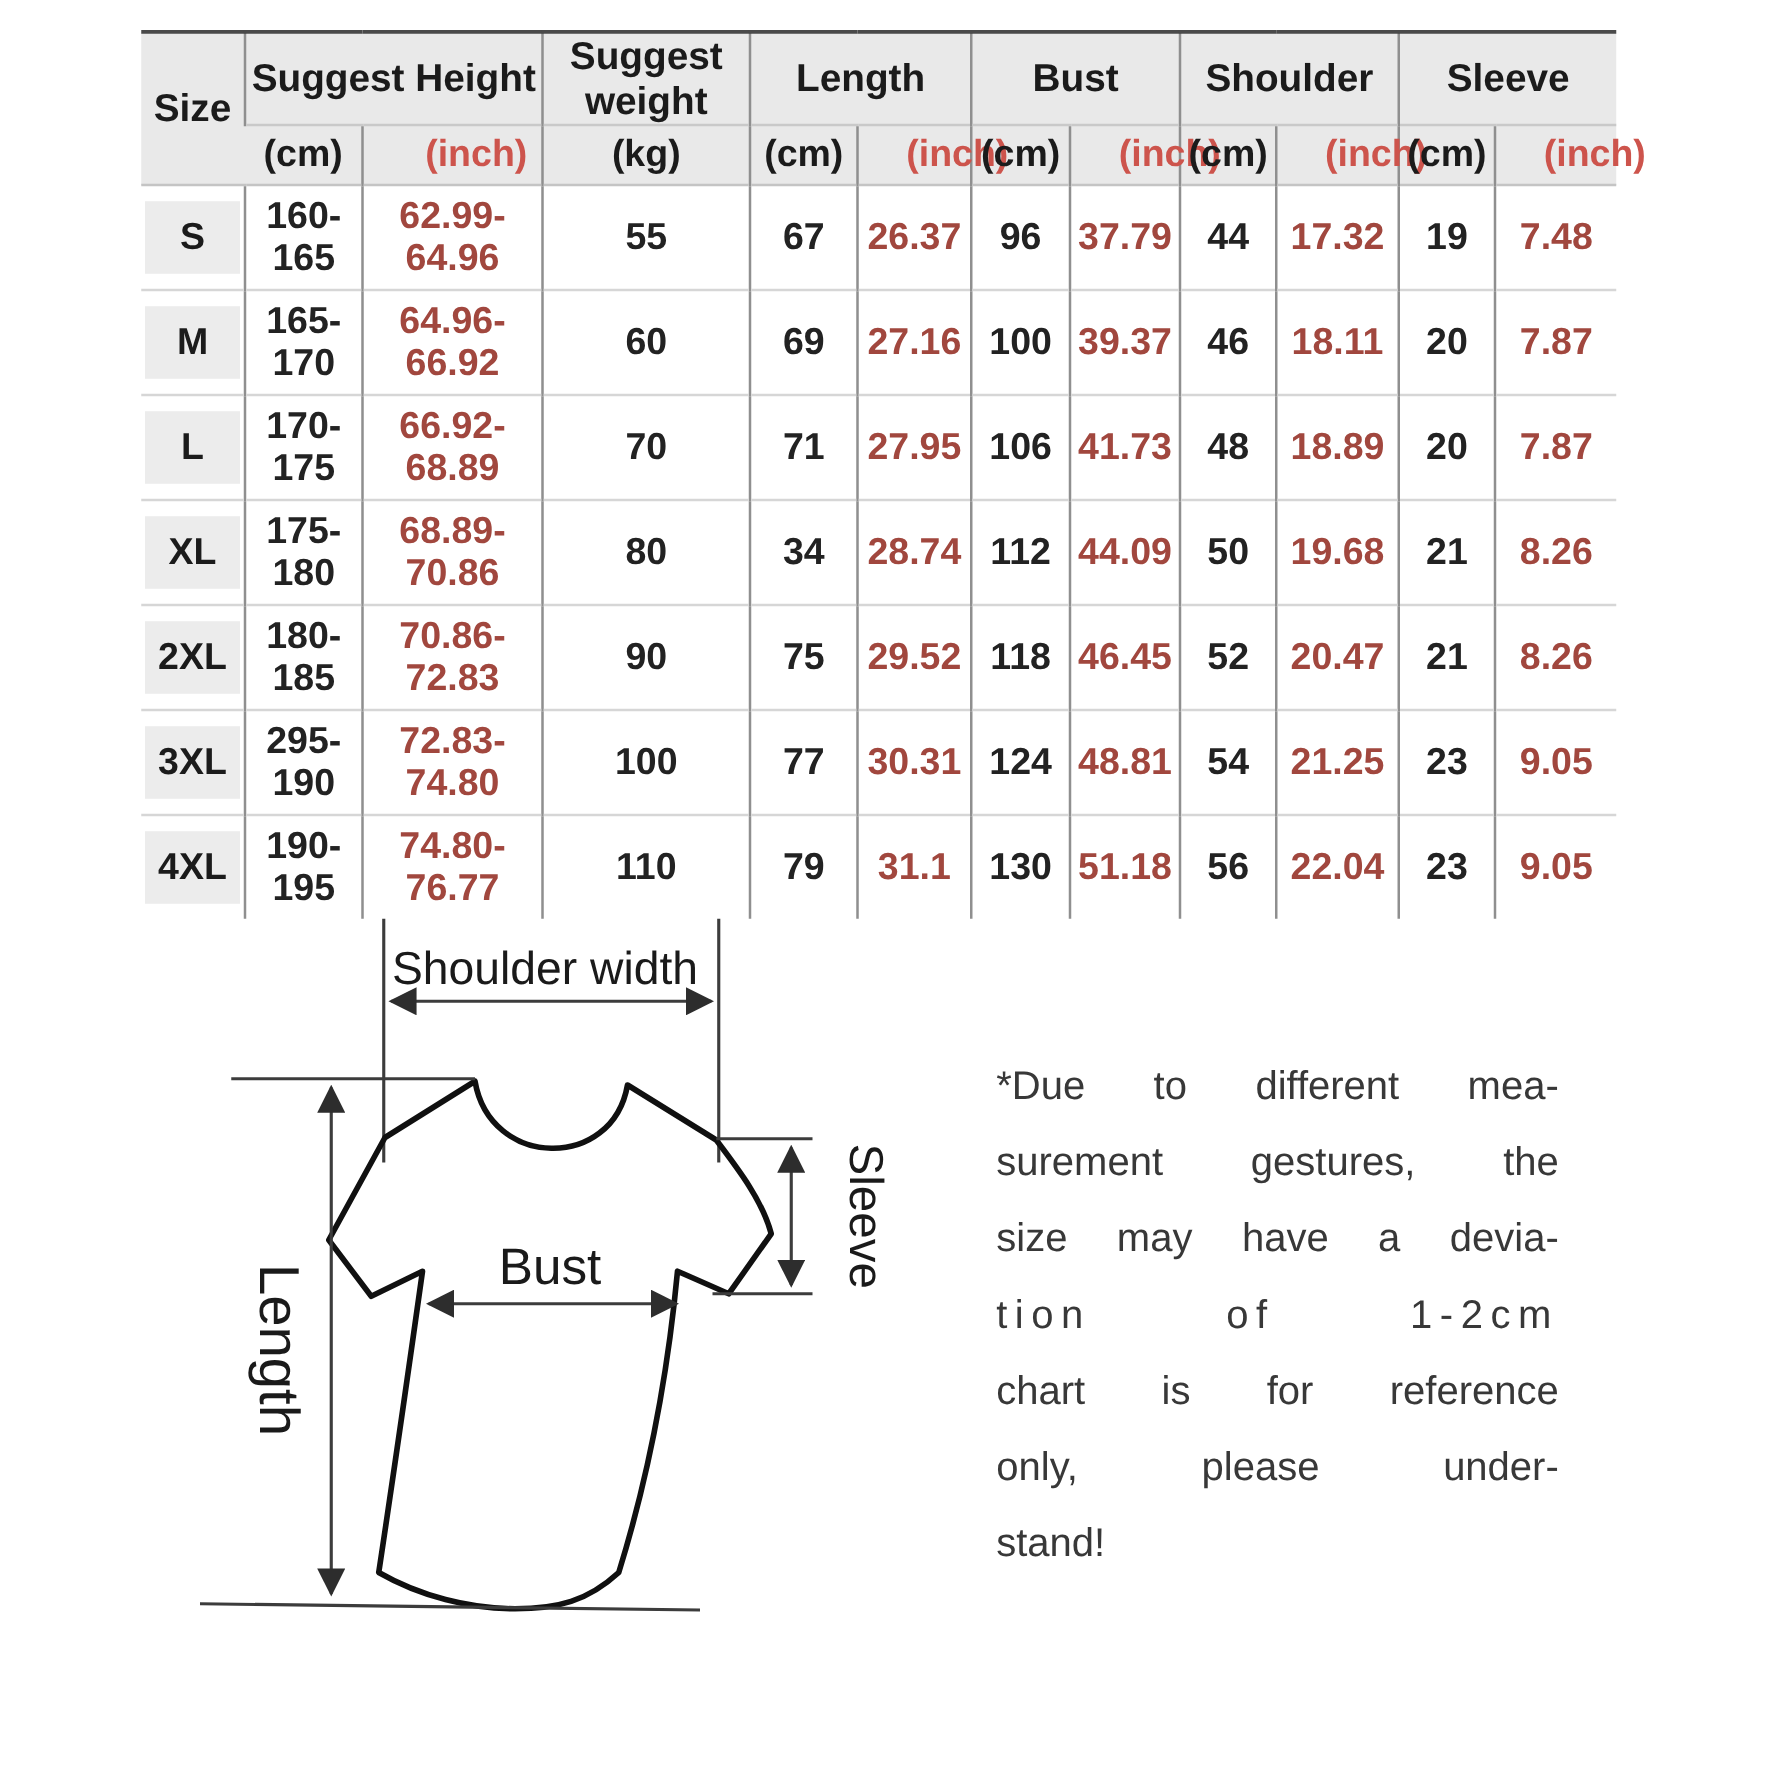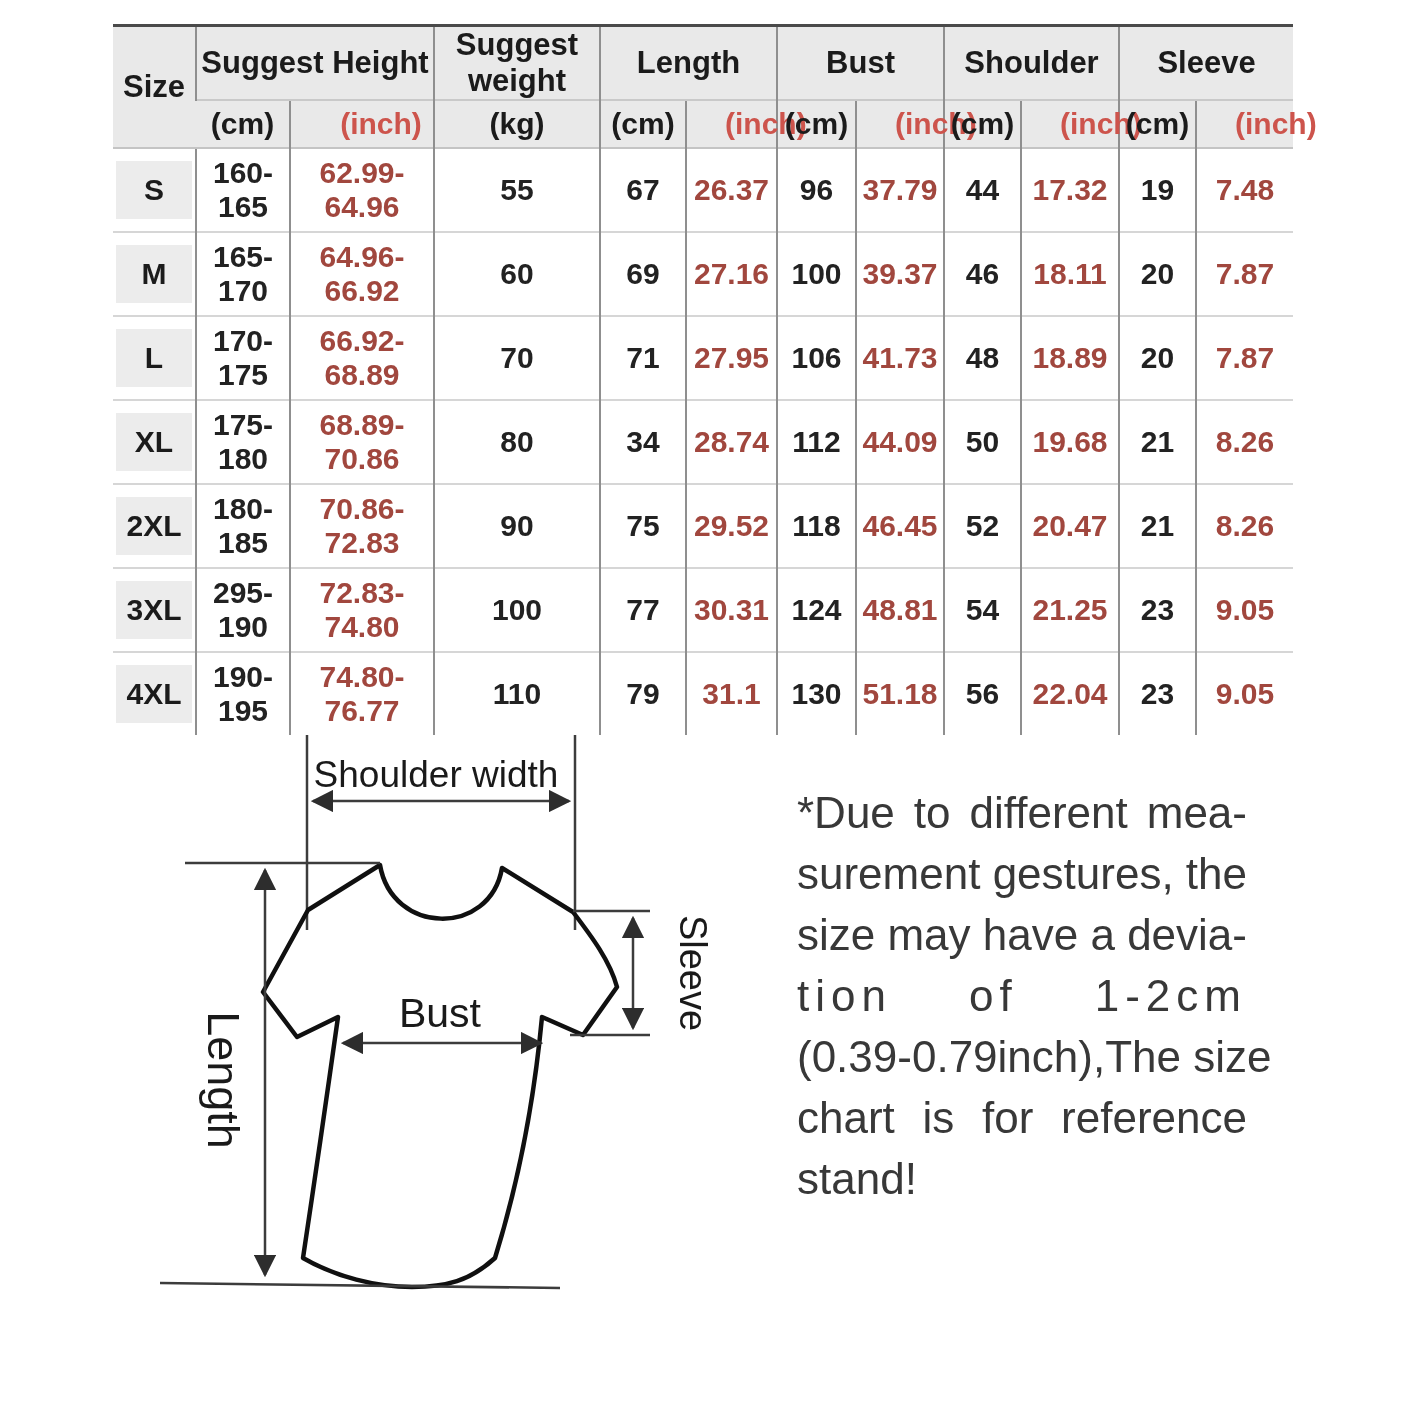--- a/index.html
+++ b/index.html
@@ -44,22 +44,22 @@
   .diagram svg{width:100%;height:100%;display:block;}
   .diagram .dim{stroke:#3c3c3c;stroke-width:2.5;fill:none;}
   .diagram .shirt{stroke:#101010;stroke-width:4.5;fill:none;stroke-linejoin:round;stroke-linecap:round;}
   .diagram text{fill:#1a1a1a;}
   .lbl-shoulder{font-size:37px;}
   .lbl-bust{font-size:41px;}
   .lbl-sleeve{font-size:38px;}
   .lbl-length{font-size:45px;}
   
   .note{
-    position:absolute;left:797px;top:782px;width:450px;
-    font-size:44px;line-height:61px;color:#383838;
+    position:absolute;left:797px;top:838px;width:450px;
+    font-size:32px;line-height:61px;color:#383838;
   }
   .note .line{text-align:justify;text-align-last:justify;white-space:nowrap;}
   .note .line.spread{letter-spacing:6px;}
   .note .line.last{text-align-last:left;}
 </style>
 </head>
 <body>
 
 <table class="size-table">
   <colgroup>
@@ -239,16 +239,16 @@
     <line class="dim" x1="203" y1="328" x2="401" y2="328" marker-start="url(#arrow)" marker-end="url(#arrow)"></line>
     <text class="lbl-bust" x="300" y="312" text-anchor="middle">Bust</text>
   </svg>
 </div>
 
 <div class="note">
     <div class="line">*Due to different mea-</div>
     <div class="line">surement gestures, the</div>
     <div class="line">size may have a devia-</div>
     <div class="line spread">tion of 1-2cm</div>
-    <div class="line">(0.39-0.79inch),The size</div>
     <div class="line">chart is for reference</div>
+    <div class="line">only, please under-</div>
     <div class="line last">stand!</div>
   </div>
 
 </body></html>

